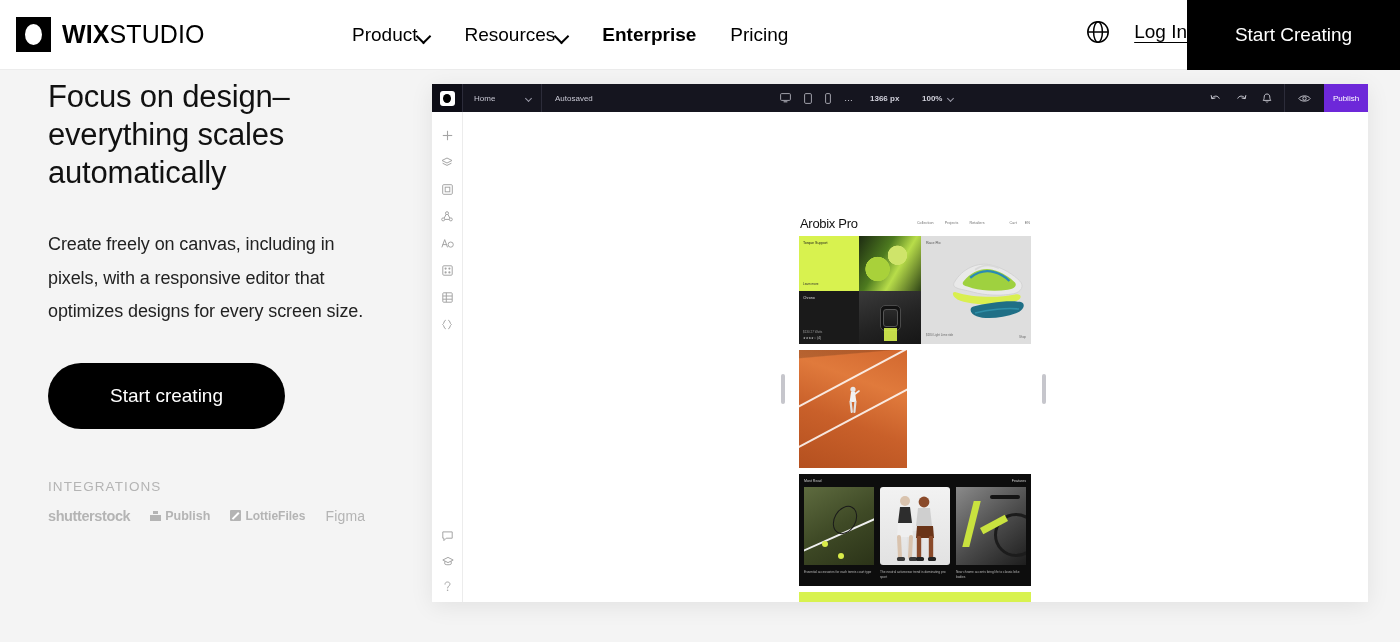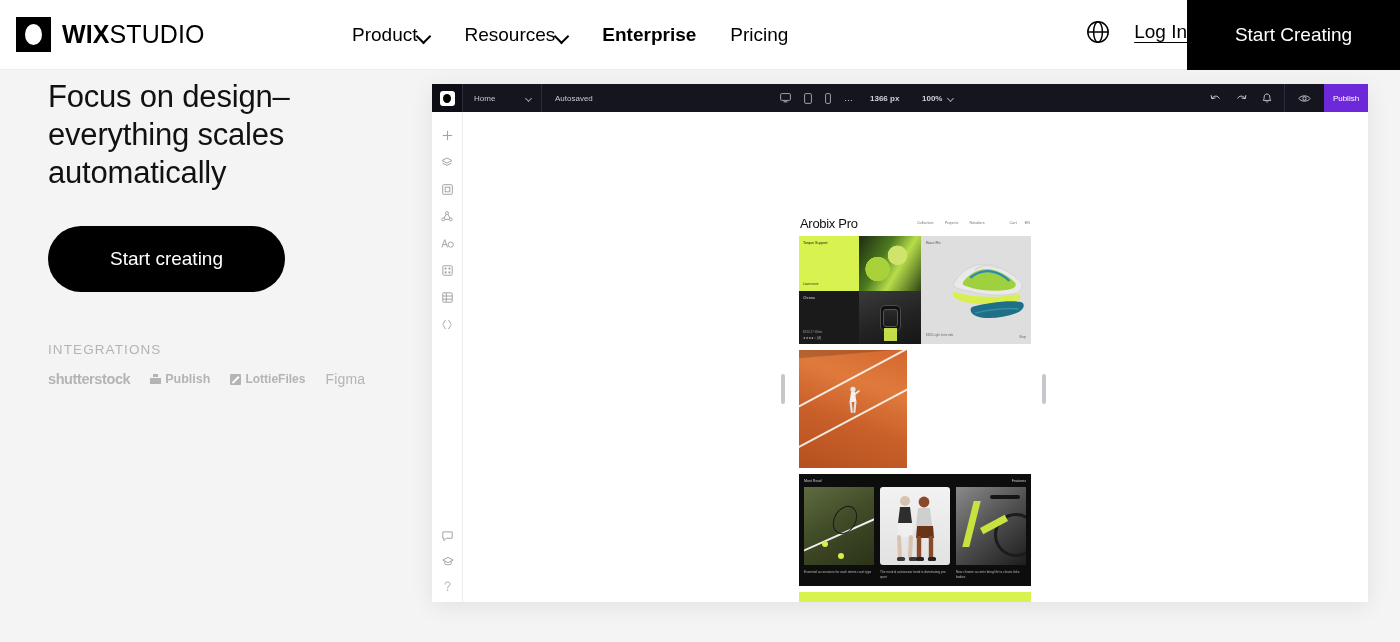--- a/index.html
+++ b/index.html
@@ -326,20 +326,21 @@
         <line x1="1.9" y1="12" x2="22.1" y2="12" stroke="#000" stroke-width="1.5"></line>
       </svg>
       <div class="login">Log In</div>
     </div>
 
     <div class="cta-top">Start Creating</div>
   </div>
 
   <div class="hero">
     <h1>Focus on design–everything scales automatically</h1>
+    <p>Create freely on canvas, including in pixels, with a responsive editor that optimizes designs for every screen size.</p>
     <button class="hero-btn">Start creating</button>
 
     <div class="integrations-label">INTEGRATIONS</div>
 
     <div class="logos">
       <div class="logo-item">
         <span class="logo-shutter">shutterstock</span>
       </div>
       <div class="logo-item">
         <span class="ic-unsplash"></span>

